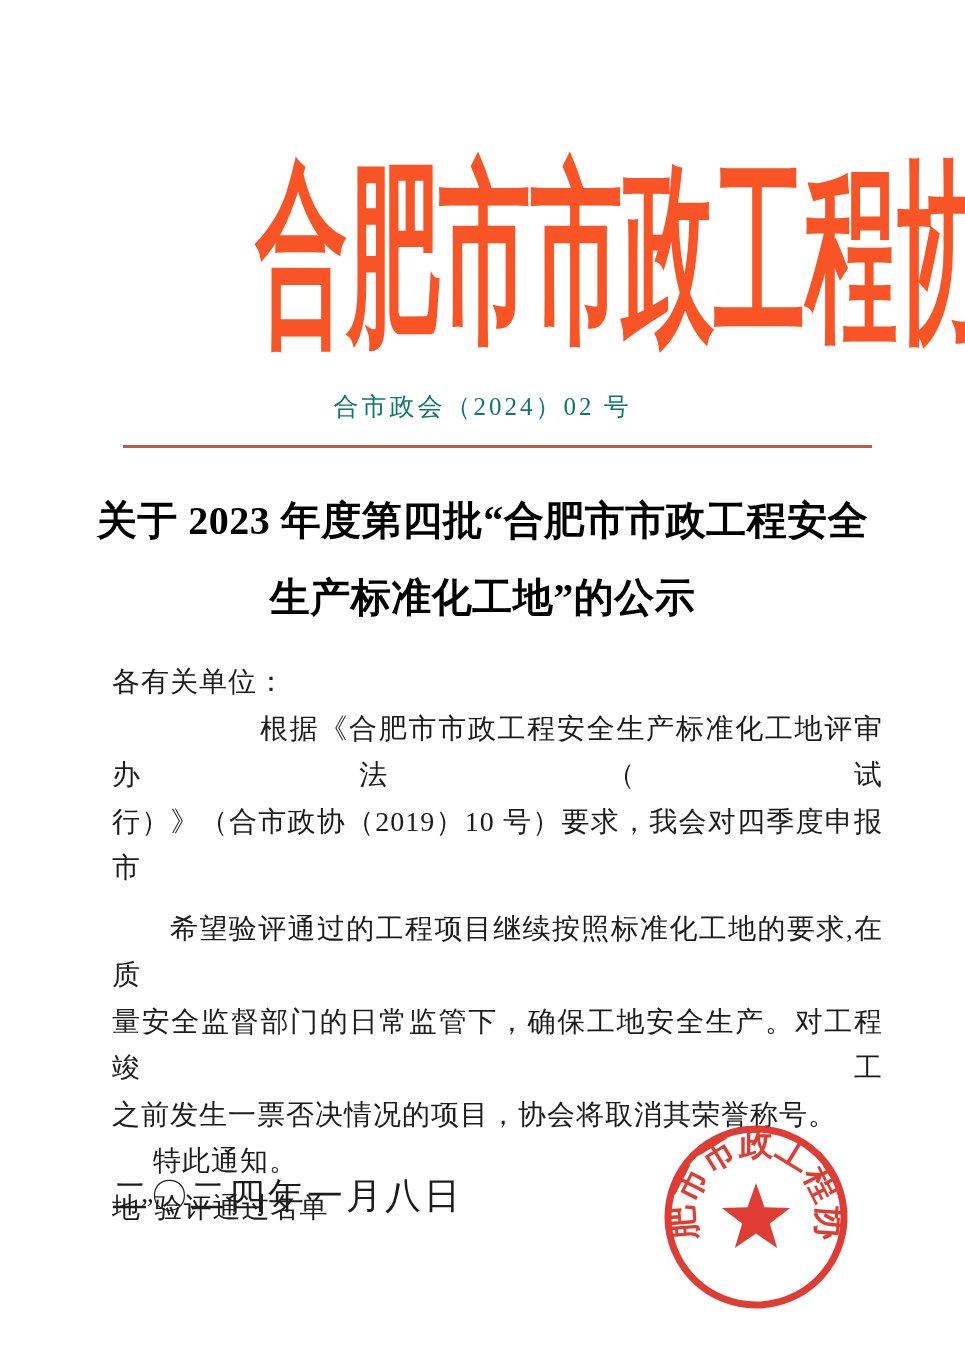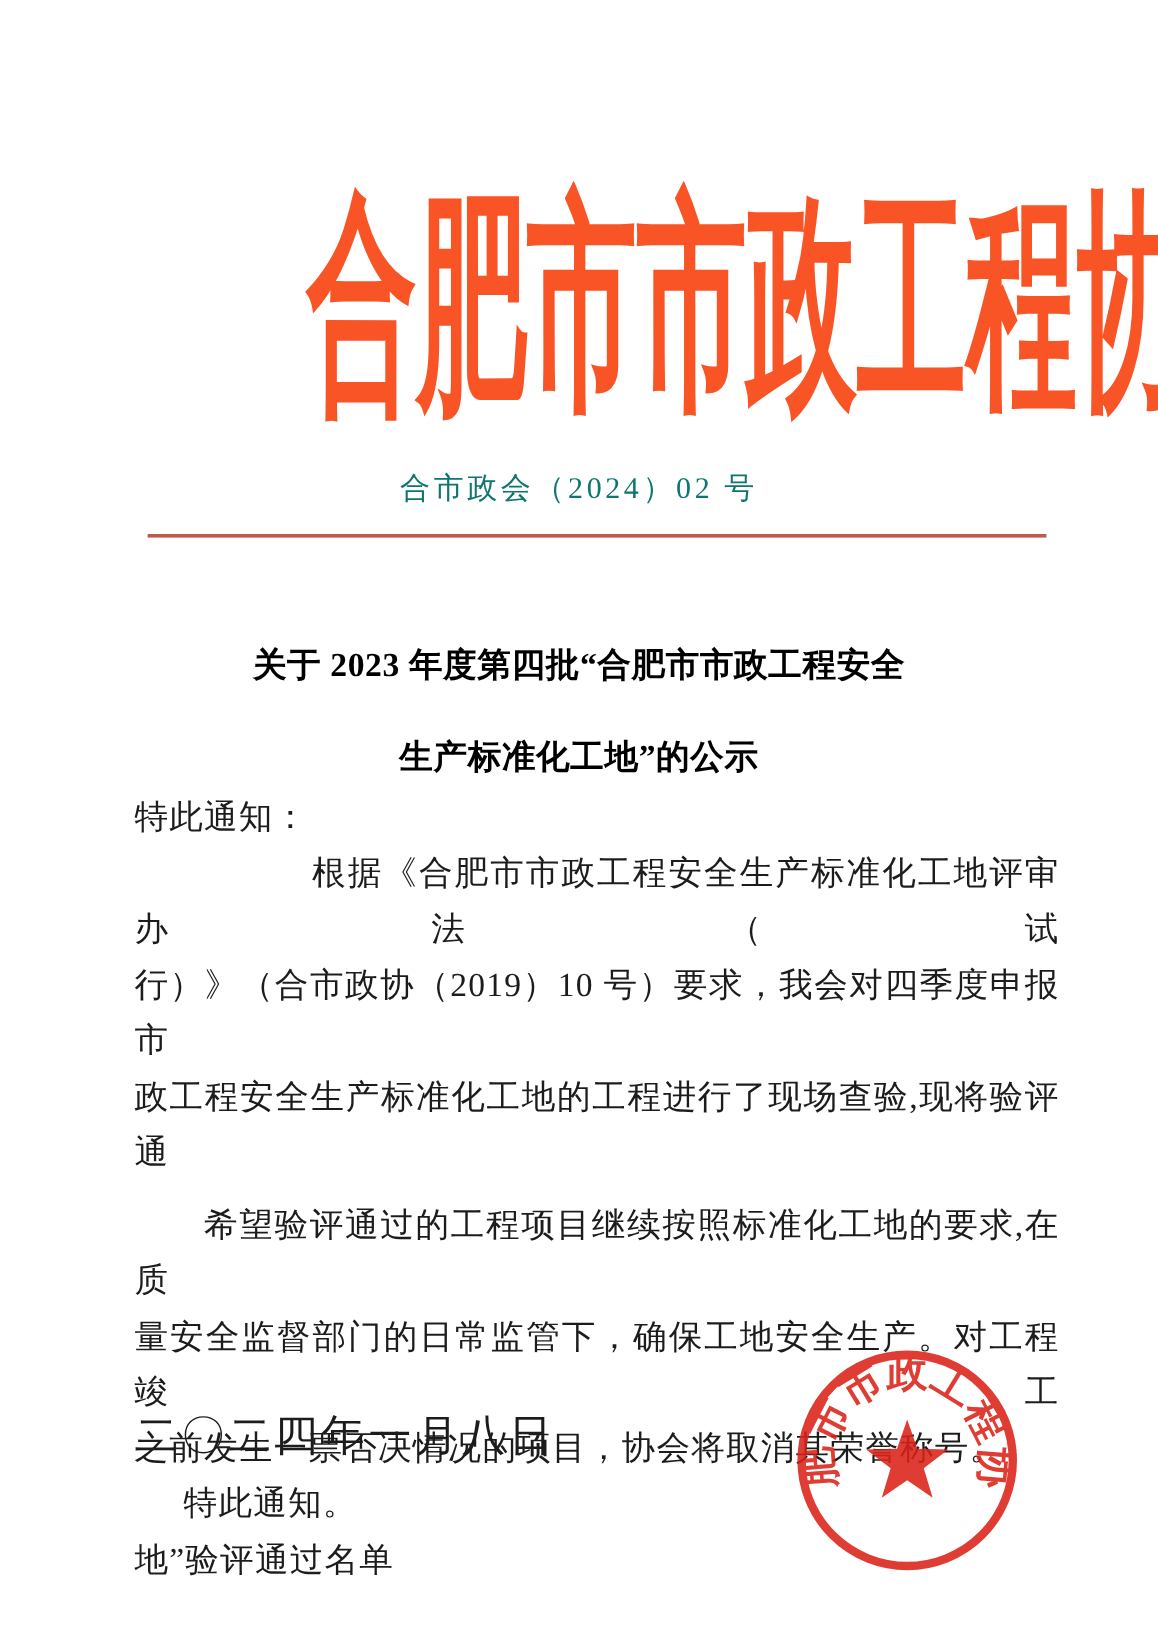--- a/index.html
+++ b/index.html
@@ -39,24 +39,24 @@
   
   .red-divider {
     position: absolute;
     top: 445px; left: 123px;
     width: 749px; height: 3px;
     background: #bf5b4b;
   }
   
   .doc-title {
     position: absolute;
-    top: 516px; left: 0;
+    top: 482px; left: 0;
     width: 965px;
     text-align: center;
-    font-size: 28px;
+    font-size: 40px;
     font-weight: 700;
     line-height: 77px;
     color: #000000;
     letter-spacing: 0.5px;
   }
   
   .doc-body {
     position: absolute;
     top: 659px; left: 112px;
     width: 771px;
@@ -97,24 +97,23 @@
 <div class="doc-number">合市政会（2024）02 号</div>
 
 <div class="red-divider"></div>
 
 <div class="doc-title">
   <div>关于 2023 年度第四批“合肥市市政工程安全</div>
   <div>生产标准化工地”的公示</div>
 </div>
 
 <div class="doc-body">
-  <div class="bline">特此通知：</div>
+  <div class="bline">各有关单位：</div>
   <div class="bline j ind-para1">根据《合肥市市政工程安全生产标准化工地评审办法（试</div>
   <div class="bline j">行）》（合市政协（2019）10 号）要求，我会对四季度申报市</div>
-  <div class="bline j">政工程安全生产标准化工地的工程进行了现场查验,现将验评通</div>
   <div class="bline j ind-para2">希望验评通过的工程项目继续按照标准化工地的要求,在质</div>
   <div class="bline j">量安全监督部门的日常监管下，确保工地安全生产。对工程竣工</div>
   <div class="bline">之前发生一票否决情况的项目，协会将取消其荣誉称号。</div>
   <div class="bline ind-small">特此通知。</div>
   <div class="bline">地”验评通过名单</div>
 </div>
 
 <div class="issue-date">二〇二四年一月八日</div>
 
 <div class="official-seal">

